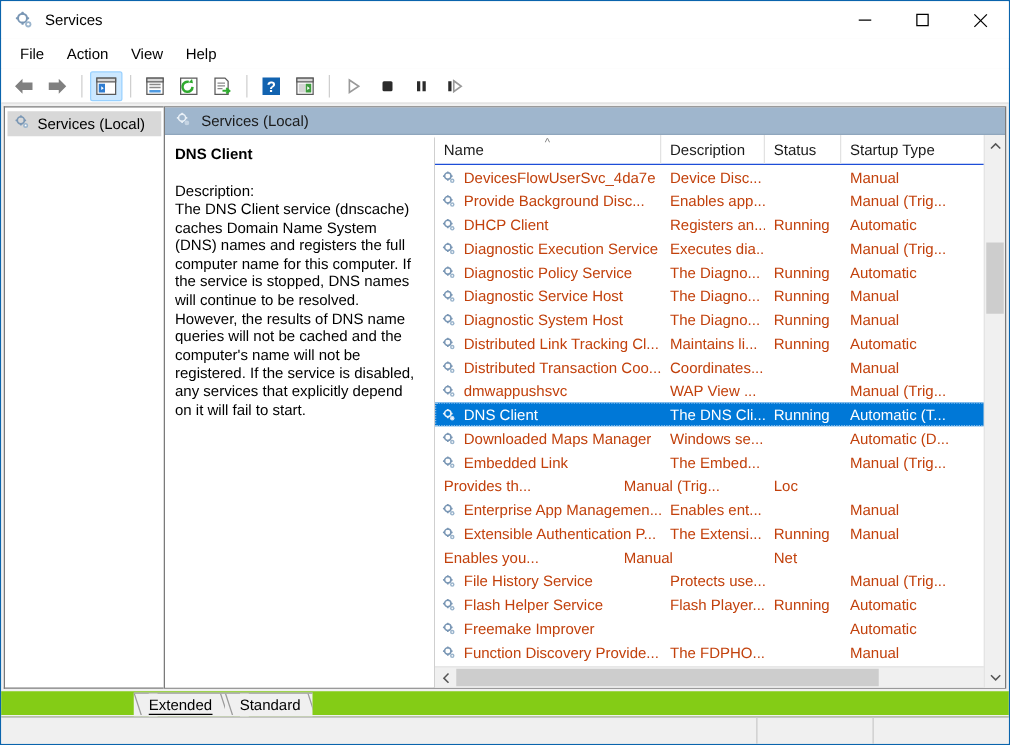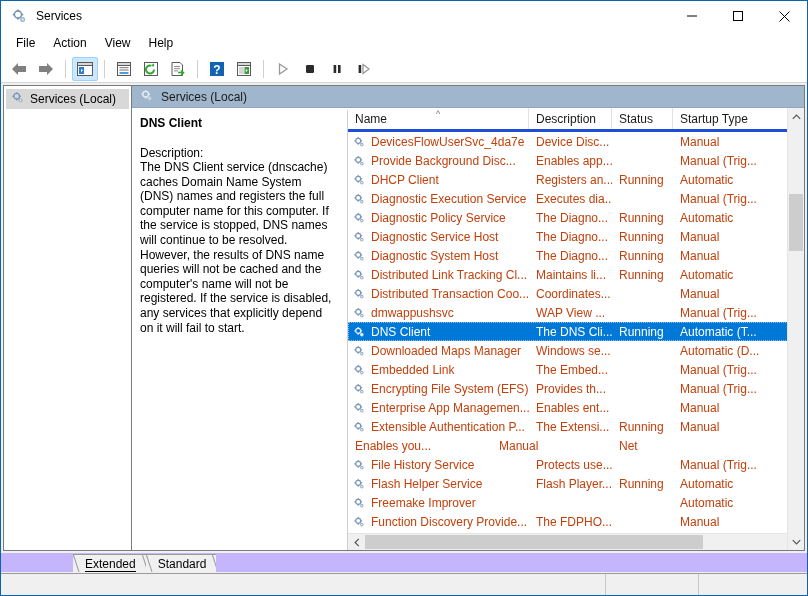--- a/index.html
+++ b/index.html
@@ -125,21 +125,21 @@
     display: flex; flex-direction: column;
     background: #ffffff;
     border-left: 1px solid #cfcfcf;
     border-top-left-radius: 4px;
     position: relative;
   }
   .list-head {
     height: 24px; flex: 0 0 24px;
     display: flex;
     background: #ffffff;
-    border-bottom: 3px solid #1d4ed8;
+    border-bottom: 1px solid #1d4ed8;
     position: relative;
   }
   .hcell {
     display: flex; align-items: center;
     font-size: 12px; color: #1a1a1a;
     padding-left: 7px;
     border-right: 1px solid #e2e2e2;
     cursor: default; position: relative;
     overflow: hidden; white-space: nowrap;
   }
@@ -192,22 +192,22 @@
     display: flex; align-items: center; justify-content: center;
     cursor: default; font-size: 8px; color: #606060;
   }
   .hsb-track { flex: 1 1 auto; position: relative; }
   .hsb-thumb { position: absolute; top: 1px; bottom: 1px; background: #cdcdcd; }
 
   
   .tabstrip {
     height: 20px; flex: 0 0 20px;
     display: flex; align-items: flex-end;
-    background: #c4b5fd;
-    padding-left: 72px;
+    background: #84cc16;
+    padding-left: 106px;
     position: relative;
   }
   .tabstrip::after {
     content: ""; position: absolute; left: 0; right: 0; bottom: 0;
     height: 1px; background: #f0f0f0;
   }
   .tab {
     height: 19px; display: flex; align-items: center;
     padding: 0 10px 0 12px;
     font-size: 12px; color: #000;
@@ -734,36 +734,20 @@
                     </svg>
                   </span>
                   <span>Embedded Link</span>
                 </div>
                 <div class="cell" style="flex: 0 0 83px;">The Embed...</div>
                 <div class="cell" style="flex: 0 0 61px;"></div>
                 <div class="cell" style="flex: 0 0 120px;">Manual (Trig...</div>
                 <div class="cell" style="flex: 1 1 auto;">Loc</div>
               </div>
               <div class="row">
-                <div class="cell name" style="flex: 0 0 181px;">
-                  <span style="display: flex;">
-                    <svg width="14" height="14" viewBox="0 0 18 18">
-                      <circle cx="8" cy="7.5" r="3.3" fill="none" stroke="#7a97b5" stroke-width="1.6"></circle>
-                      <g fill="#7a97b5">
-                        <rect x="7.2" y="2.7" width="1.7" height="2.1" rx="0.4"></rect>
-                        <rect x="7.2" y="10.3" width="1.7" height="2.1" rx="0.4"></rect>
-                        <rect x="3" y="6.7" width="2.1" height="1.7" rx="0.4"></rect>
-                        <rect x="10.9" y="6.7" width="2.1" height="1.7" rx="0.4"></rect>
-                      </g>
-                      <circle cx="12.6" cy="12.4" r="2.3" fill="#9bb5cd"></circle>
-                      <circle cx="12.6" cy="12.4" r="0.85" fill="#ffffff"></circle>
-                    </svg>
-                  </span>
-                  <span>Encrypting File System (EFS)</span>
-                </div>
                 <div class="cell" style="flex: 0 0 83px;">Provides th...</div>
                 <div class="cell" style="flex: 0 0 61px;"></div>
                 <div class="cell" style="flex: 0 0 120px;">Manual (Trig...</div>
                 <div class="cell" style="flex: 1 1 auto;">Loc</div>
               </div>
               <div class="row">
                 <div class="cell name" style="flex: 0 0 181px;">
                   <span style="display: flex;">
                     <svg width="14" height="14" viewBox="0 0 18 18">
                       <circle cx="8" cy="7.5" r="3.3" fill="none" stroke="#7a97b5" stroke-width="1.6"></circle>

